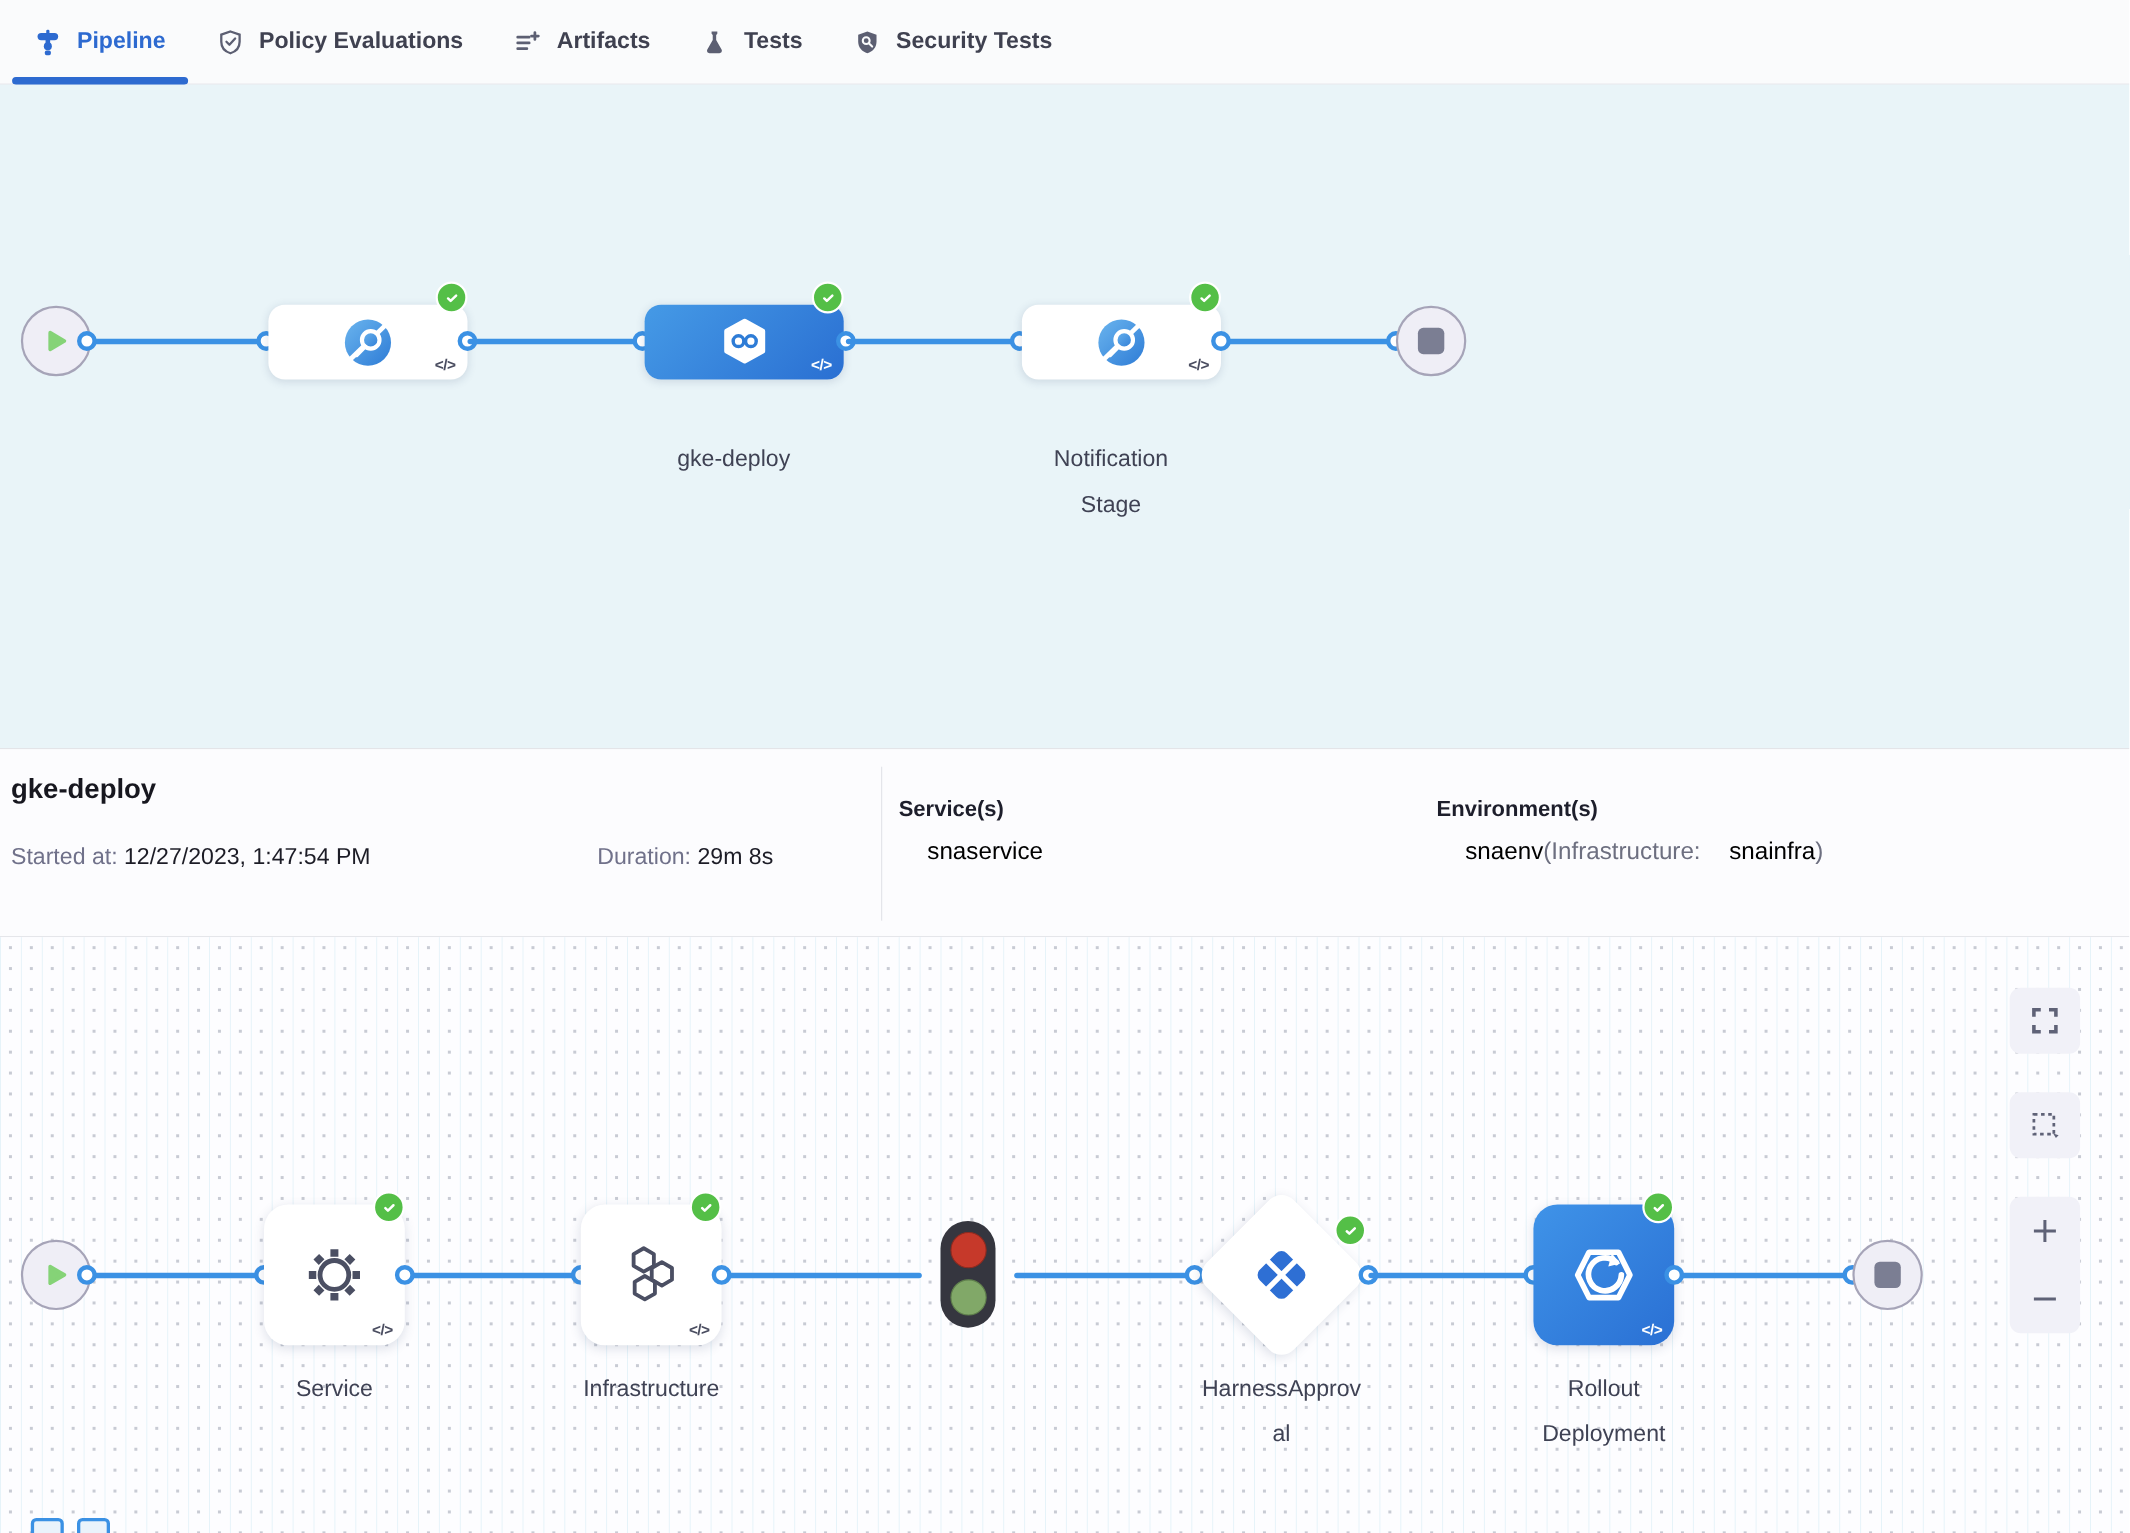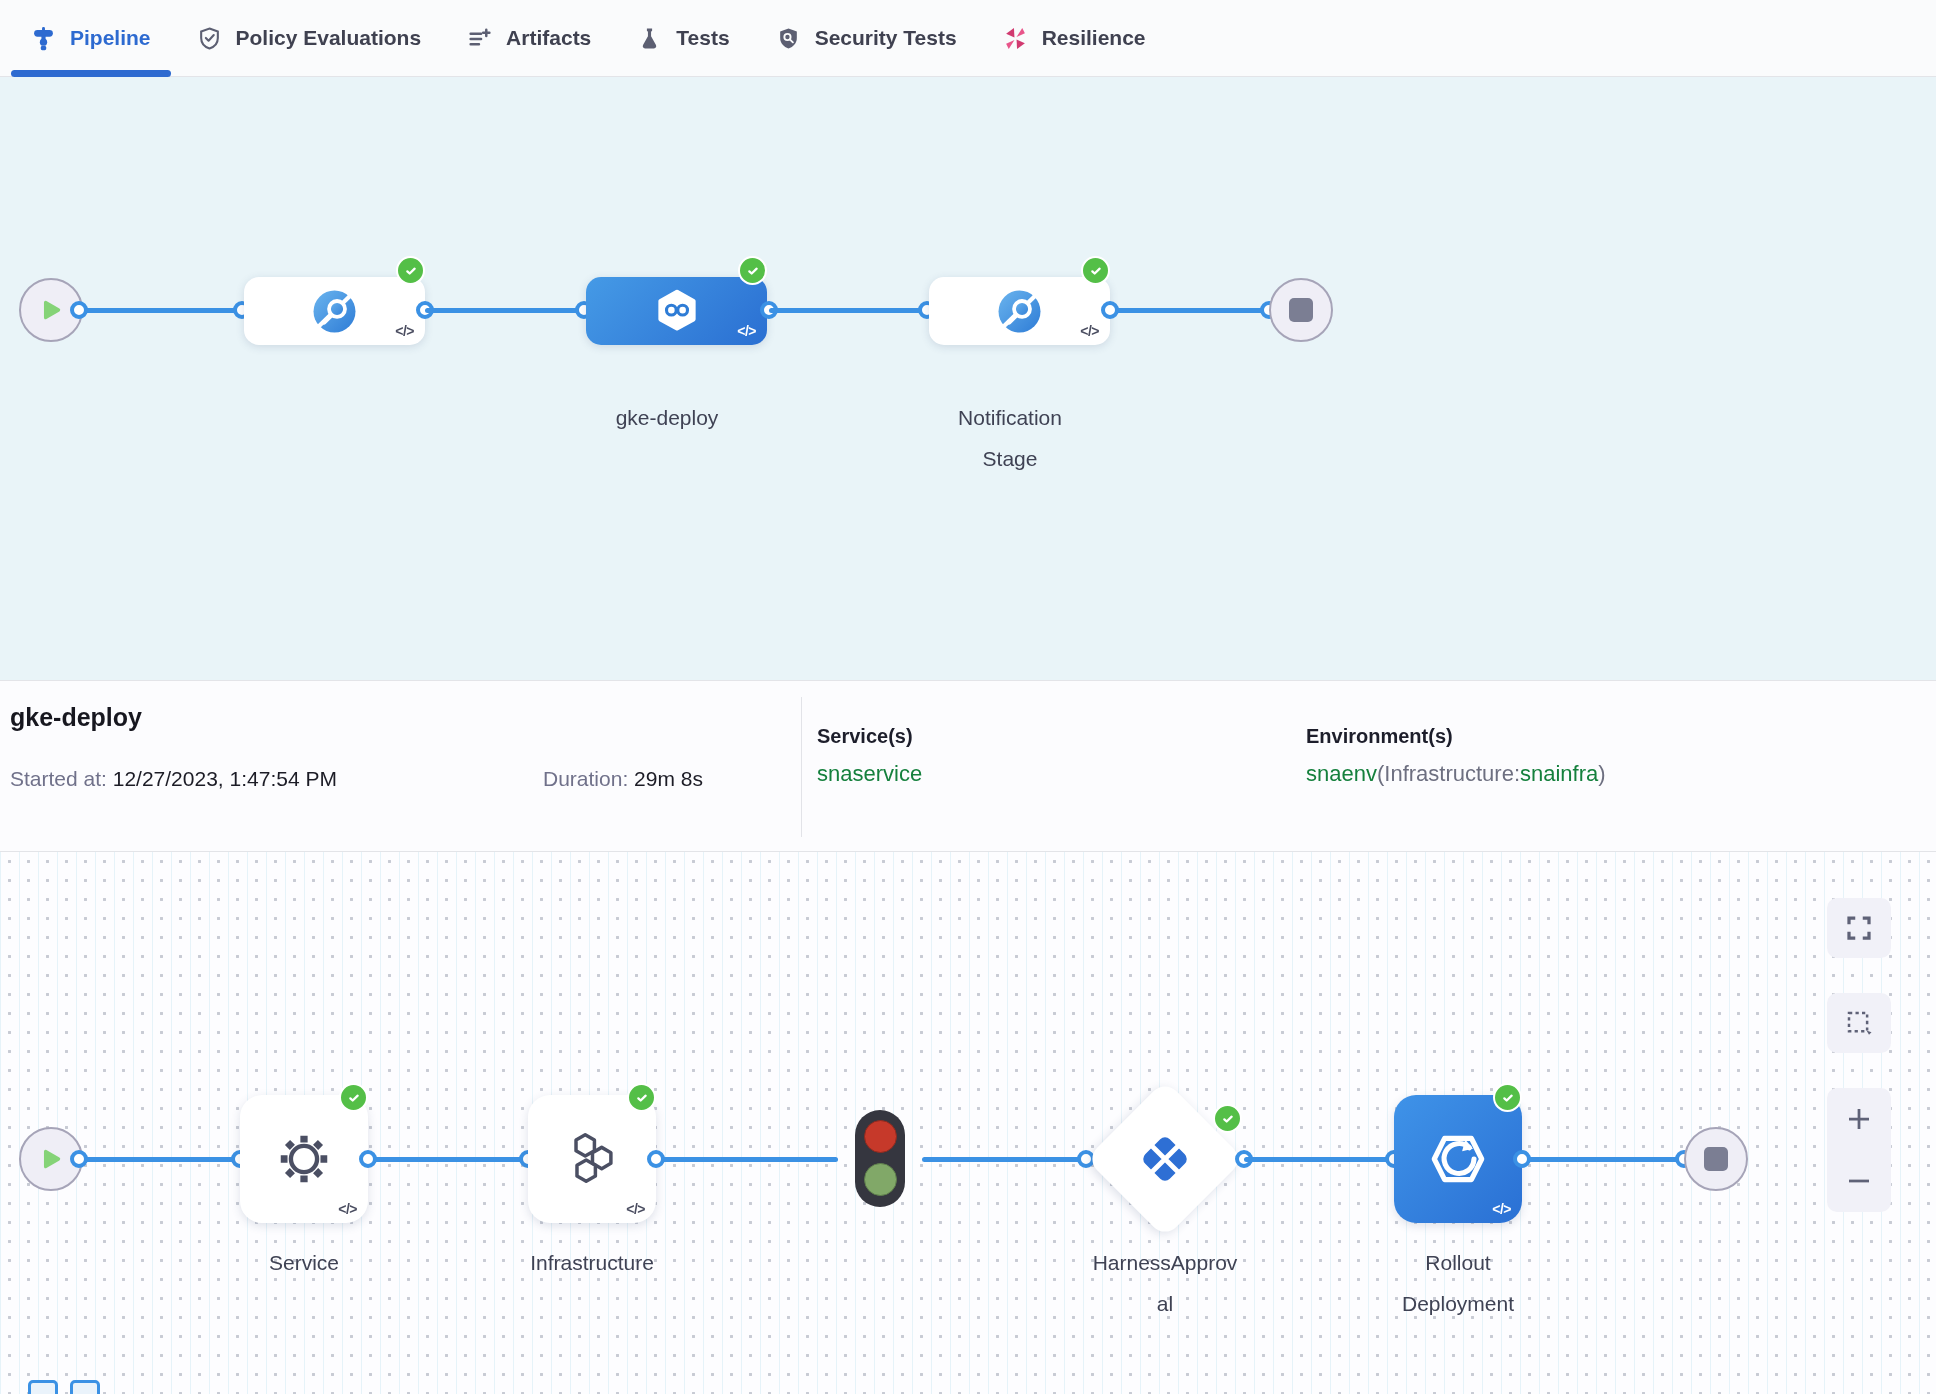--- a/index.html
+++ b/index.html
@@ -53,21 +53,21 @@
   .tlight .green{position:absolute;left:9px;top:53px;width:33px;height:33px;border-radius:50%;
         background:#81a868;border:1px solid #5f7f4c;box-sizing:border-box;}
   .stop-square{width:24px;height:24px;background:#7b7e93;border-radius:5px;}
 
   
   .d-title{position:absolute;left:10px;top:22px;font-size:25px;font-weight:700;color:#17171f;}
   .d-row{position:absolute;top:86px;font-size:21px;color:#1c1c26;}
   .d-muted{color:#70718a;text-align:right;}
   .d-collabel{position:absolute;top:44px;font-size:20px;font-weight:700;color:#1d1e2b;}
   .d-colval{position:absolute;top:80px;font-size:22px;}
-  .d-link{color:#15803d;cursor:pointer;}
+  .d-link{color:#000000;cursor:pointer;margin-left:26px;}
   .d-paren{color:#6d6f80;}
   .d-divider{position:absolute;left:801px;top:16px;width:1px;height:140px;background:#e2e3e8;}
 
   
   .ctrl{position:absolute;left:1827px;width:64px;background:#f1f1f8;border-radius:10px;
         display:flex;flex-direction:column;align-items:center;justify-content:center;cursor:pointer;}
   .ctrl svg{width:30px;height:30px;display:block;}
   .ctrl .half{height:62px;display:flex;align-items:center;justify-content:center;width:100%;cursor:pointer;}
   .partial-node{position:absolute;width:24px;height:22px;border:3px solid #3b91e4;border-radius:5px;background:#eaf3fb;}
 </style>
@@ -116,29 +116,20 @@
         </svg>
       <span>Tests</span>
     </div>
     <div class="tab">
       <svg viewBox="0 0 24 24">
           <path fill="#5c5f72" d="M12 2.5l8 2.8v6.2c0 5-3.4 8.6-8 10-4.6-1.4-8-5-8-10V5.3z"></path>
           <circle cx="11" cy="10.5" r="3" fill="none" stroke="#fafbfc" stroke-width="1.8"></circle>
           <path d="M13.3 12.8l2.9 2.9" stroke="#fafbfc" stroke-width="1.8" stroke-linecap="round"></path>
         </svg>
       <span>Security Tests</span>
-    </div>
-    <div class="tab">
-      <svg viewBox="0 0 24 24">
-          <path d="M11 11L3 7.5 10.5 2z" fill="#d13a70"></path>
-          <path d="M13 10.5L21 7l-2.5-5z" fill="#e8558a"></path>
-          <path d="M13 13l8 3.5-7.5 5.5z" fill="#d13a70"></path>
-          <path d="M11 13.5L3 17l2.5 5z" fill="#e8558a"></path>
-        </svg>
-      <span>Resilience</span>
     </div>
   </div>
 
   <div class="stage-canvas">
 
     <div class="circle-node" style="left:19px;top:201px;">
       <svg width="26" height="26" viewBox="0 0 24 24">
           <path d="M7 5l12 7-12 7z" fill="#85d377" stroke="#85d377" stroke-width="3" stroke-linejoin="round"></path>
         </svg>
     </div>

